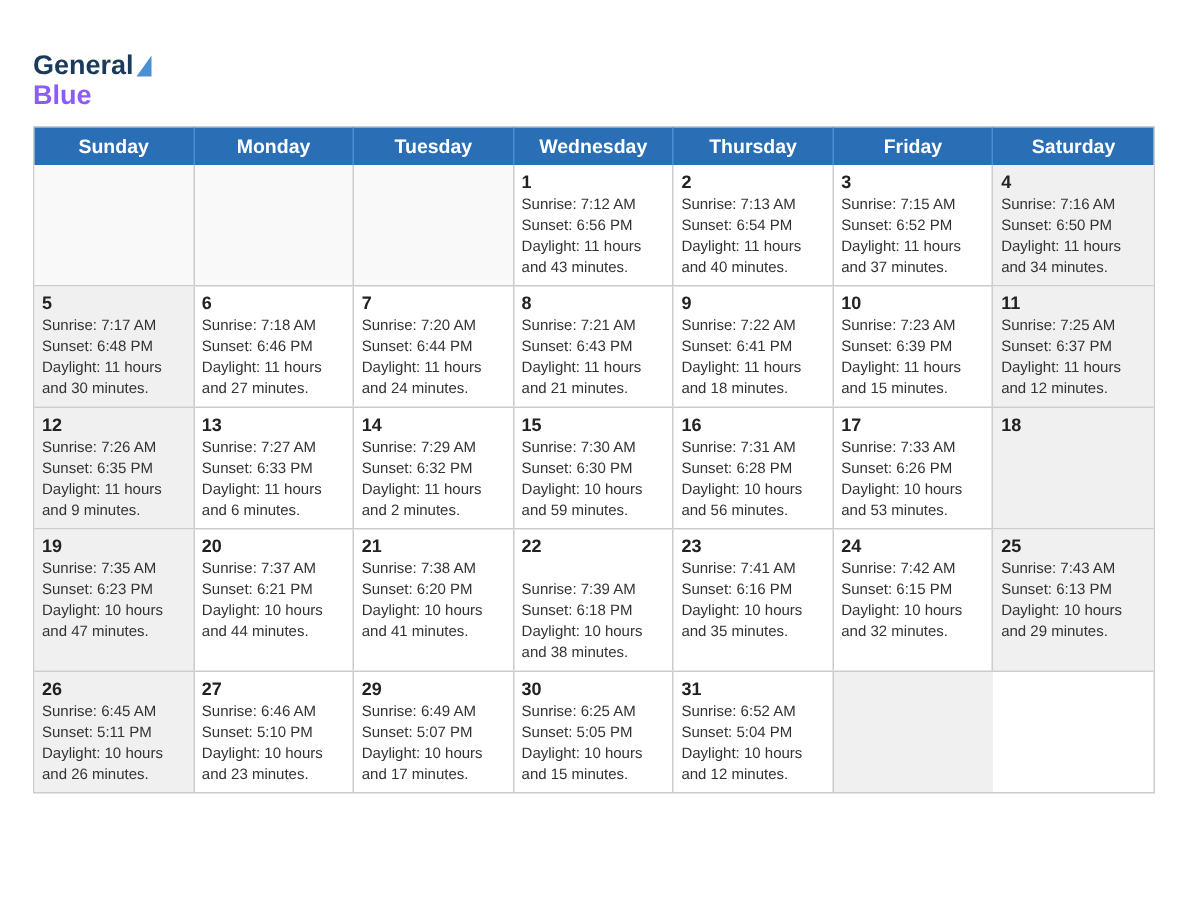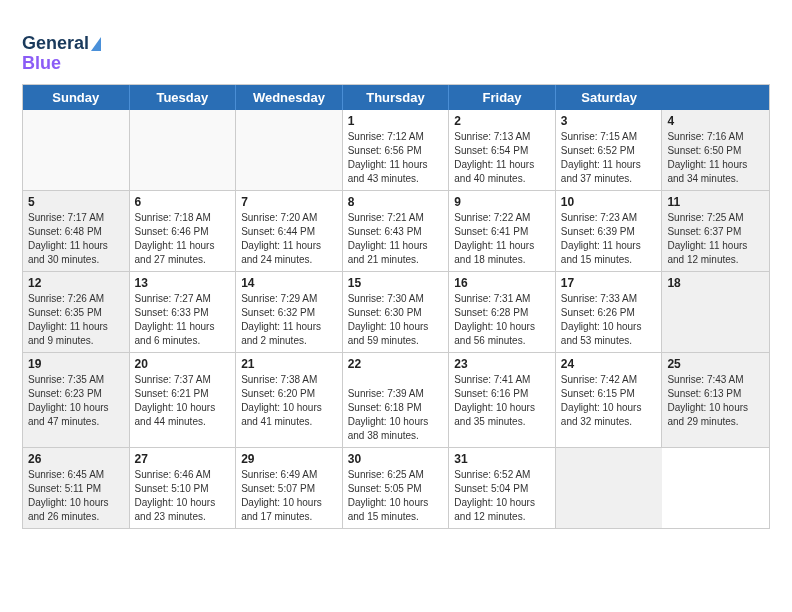--- a/index.html
+++ b/index.html
@@ -129,20 +129,21 @@
     </div>
     <div class="title-block">
       <div class="month-title"></div>
       <div class="subtitle"></div>
     </div>
   </div>
 
   <div class="calendar">
     <div class="cal-header">
     <div class="cal-header-cell">Sunday</div>
+        <div class="cal-header-cell">Monday</div>
         <div class="cal-header-cell">Tuesday</div>
         <div class="cal-header-cell">Wednesday</div>
         <div class="cal-header-cell">Thursday</div>
         <div class="cal-header-cell">Friday</div>
         <div class="cal-header-cell">Saturday</div>
       </div>
     <div class="cal-body">
     <div class="cal-row">
           <div class="cal-cell empty"></div>
           <div class="cal-cell empty"></div>

